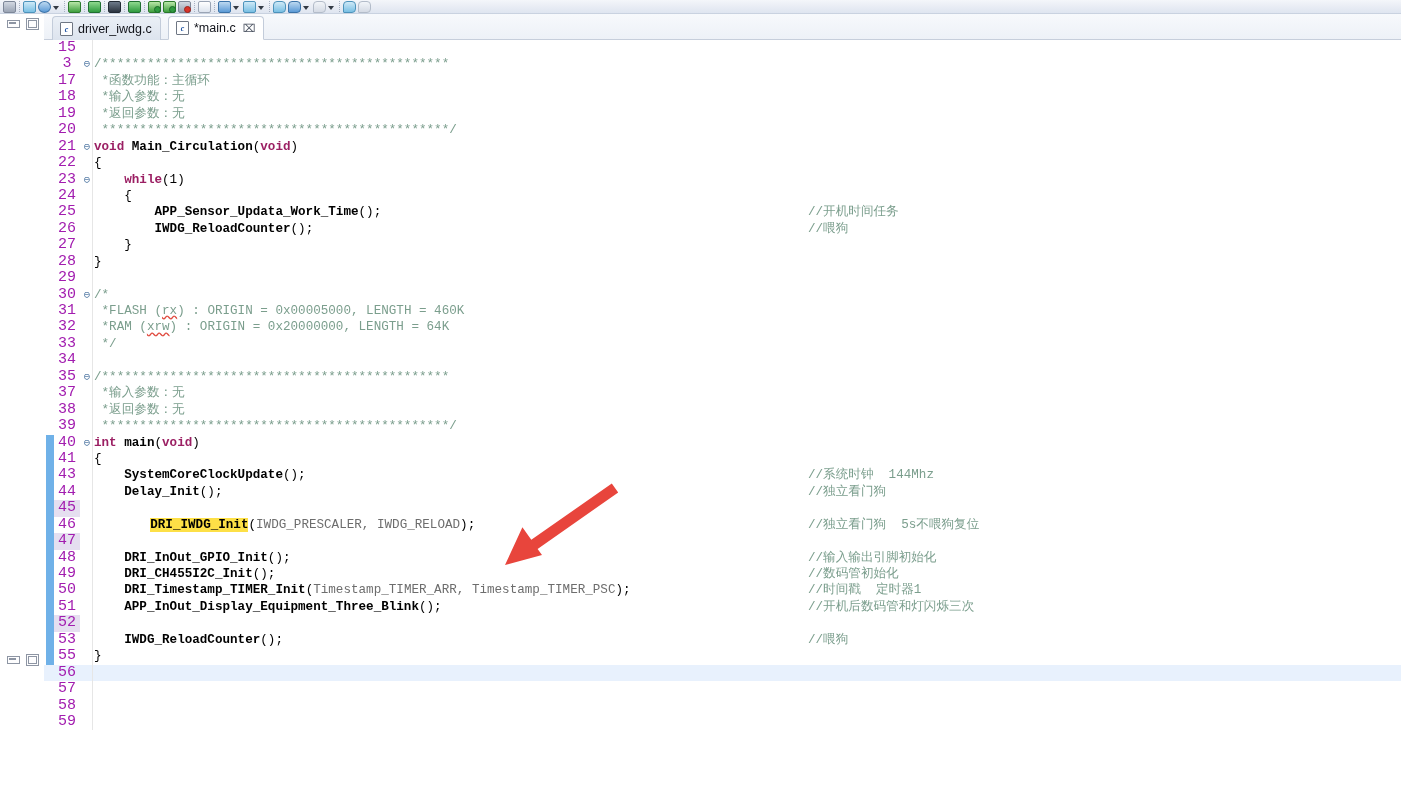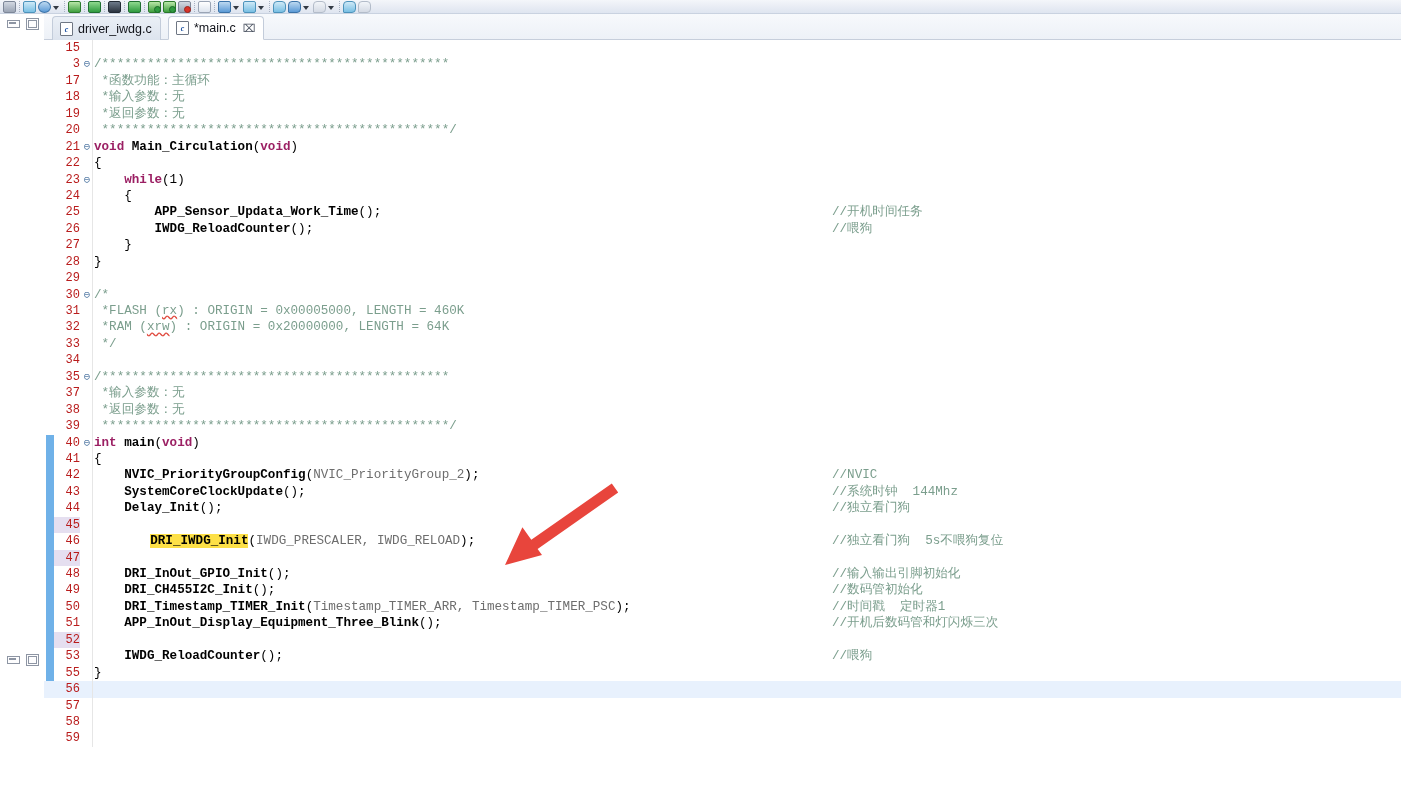--- a/index.html
+++ b/index.html
@@ -213,23 +213,23 @@
     position: absolute;
     left: 2px; top: 0;
     width: 8px; height: 16.45px;
   }
   .chbar.on { background: #6fb1e8; }
 
   .lnum {
     position: absolute;
     left: 10px; top: 0;
     width: 26px;
-    text-align: right;
-    color: #b91c1c;
-    font-size: 12px;
+    text-align: center;
+    color: #a21caf;
+    font-size: 15px;
     font-family: "Liberation Mono", monospace;
   }
   .lnum.diff { background: #e5dff0; }
 
   .fold {
     position: absolute;
     left: 38px; top: 0;
     width: 10px;
     text-align: center;
     color: #5a7fa8;
@@ -260,21 +260,21 @@
   .t-arg   { color: #6d6d6d; }
   .t-occ   { background: #fde047; margin-left: 26px; }
   .t-sq    {
     text-decoration: underline wavy #e04a3f;
     text-decoration-skip-ink: none;
   }
 
   
   .rcmt {
     position: absolute;
-    left: 788px;
+    left: 764px;
     top: 0;
     color: #7b9e8d;
     white-space: pre;
     font-family: "Liberation Mono", monospace;
     font-size: 12.6px;
   }
 
   
   #arrow-annotation {
     position: absolute;
@@ -390,21 +390,20 @@
         <div class="line"><div class="chbar"></div><div class="lnum">31</div><div class="fold"></div><div class="gut-sep"></div><div class="code"><span class="t-cmt"> *FLASH (<span class="t-sq">rx</span>) : ORIGIN = 0x00005000, LENGTH = 460K</span></div></div>
         <div class="line"><div class="chbar"></div><div class="lnum">32</div><div class="fold"></div><div class="gut-sep"></div><div class="code"><span class="t-cmt"> *RAM (<span class="t-sq">xrw</span>) : ORIGIN = 0x20000000, LENGTH = 64K</span></div></div>
         <div class="line"><div class="chbar"></div><div class="lnum">33</div><div class="fold"></div><div class="gut-sep"></div><div class="code t-cmt"> */</div></div>
         <div class="line"><div class="chbar"></div><div class="lnum">34</div><div class="fold"></div><div class="gut-sep"></div><div class="code"></div></div>
         <div class="line"><div class="chbar"></div><div class="lnum">35</div><div class="fold">⊖</div><div class="gut-sep"></div><div class="code t-cmt">/**********************************************</div></div>
         <div class="line"><div class="chbar"></div><div class="lnum">37</div><div class="fold"></div><div class="gut-sep"></div><div class="code t-cmt"> *输入参数：无</div></div>
         <div class="line"><div class="chbar"></div><div class="lnum">38</div><div class="fold"></div><div class="gut-sep"></div><div class="code t-cmt"> *返回参数：无</div></div>
         <div class="line"><div class="chbar"></div><div class="lnum">39</div><div class="fold"></div><div class="gut-sep"></div><div class="code t-cmt"> **********************************************/</div></div>
         <div class="line"><div class="chbar on"></div><div class="lnum">40</div><div class="fold">⊖</div><div class="gut-sep"></div><div class="code"><span class="t-kw">int</span> <span class="t-fn">main</span>(<span class="t-kw">void</span>)</div></div>
         <div class="line"><div class="chbar on"></div><div class="lnum">41</div><div class="fold"></div><div class="gut-sep"></div><div class="code">{</div></div>
-        <div class="line"><div class="chbar on"></div><div class="lnum">42</div><div class="fold"></div><div class="gut-sep"></div><div class="code">    <span class="t-fn">NVIC_PriorityGroupConfig</span>(<span class="t-arg">NVIC_PriorityGroup_2</span>);</div><div class="rcmt">//NVIC</div></div>
         <div class="line"><div class="chbar on"></div><div class="lnum">43</div><div class="fold"></div><div class="gut-sep"></div><div class="code">    <span class="t-fn">SystemCoreClockUpdate</span>();</div><div class="rcmt">//系统时钟  144Mhz</div></div>
         <div class="line"><div class="chbar on"></div><div class="lnum">44</div><div class="fold"></div><div class="gut-sep"></div><div class="code">    <span class="t-fn">Delay_Init</span>();</div><div class="rcmt">//独立看门狗</div></div>
         <div class="line"><div class="chbar on"></div><div class="lnum diff">45</div><div class="fold"></div><div class="gut-sep"></div><div class="code"></div></div>
         <div class="line"><div class="chbar on"></div><div class="lnum">46</div><div class="fold"></div><div class="gut-sep"></div><div class="code">    <span class="t-fn t-occ">DRI_IWDG_Init</span>(<span class="t-arg">IWDG_PRESCALER, IWDG_RELOAD</span>);</div><div class="rcmt">//独立看门狗  5s不喂狗复位</div></div>
         <div class="line"><div class="chbar on"></div><div class="lnum diff">47</div><div class="fold"></div><div class="gut-sep"></div><div class="code"></div></div>
         <div class="line"><div class="chbar on"></div><div class="lnum">48</div><div class="fold"></div><div class="gut-sep"></div><div class="code">    <span class="t-fn">DRI_InOut_GPIO_Init</span>();</div><div class="rcmt">//输入输出引脚初始化</div></div>
         <div class="line"><div class="chbar on"></div><div class="lnum">49</div><div class="fold"></div><div class="gut-sep"></div><div class="code">    <span class="t-fn">DRI_CH455I2C_Init</span>();</div><div class="rcmt">//数码管初始化</div></div>
         <div class="line"><div class="chbar on"></div><div class="lnum">50</div><div class="fold"></div><div class="gut-sep"></div><div class="code">    <span class="t-fn">DRI_Timestamp_TIMER_Init</span>(<span class="t-arg">Timestamp_TIMER_ARR, Timestamp_TIMER_PSC</span>);</div><div class="rcmt">//时间戳  定时器1</div></div>
         <div class="line"><div class="chbar on"></div><div class="lnum">51</div><div class="fold"></div><div class="gut-sep"></div><div class="code">    <span class="t-fn">APP_InOut_Display_Equipment_Three_Blink</span>();</div><div class="rcmt">//开机后数码管和灯闪烁三次</div></div>
         <div class="line"><div class="chbar on"></div><div class="lnum diff">52</div><div class="fold"></div><div class="gut-sep"></div><div class="code"></div></div>

